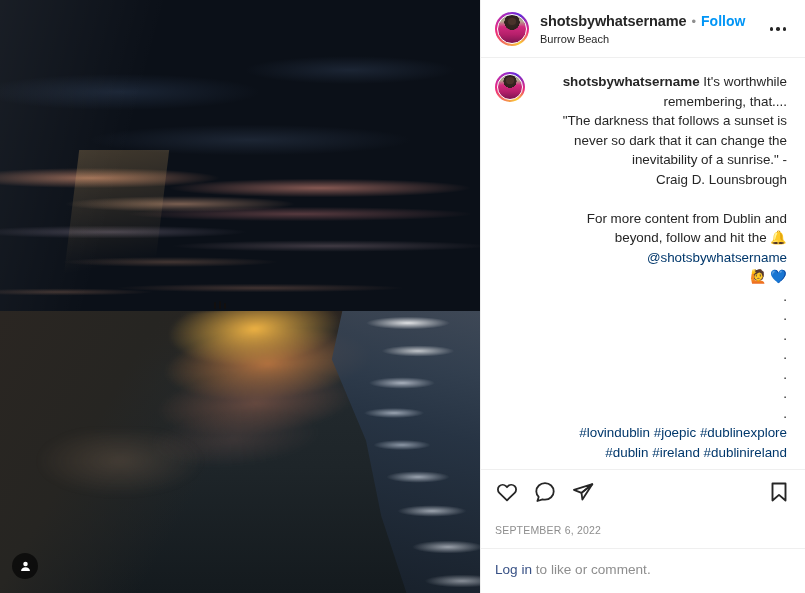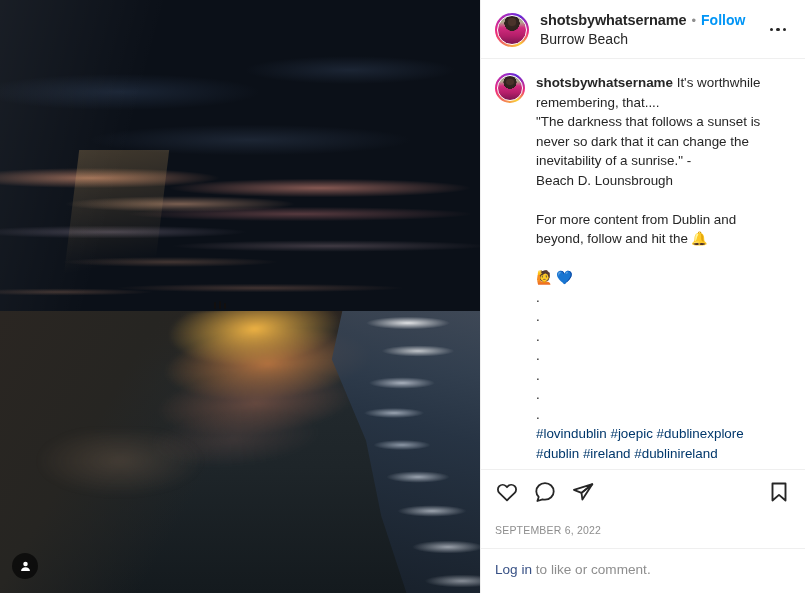--- a/index.html
+++ b/index.html
@@ -267,21 +267,21 @@
     letter-spacing: -0.1px;
   }
   .dot-sep { font-size: 13px; color: #8e8e8e; }
   .follow {
     font-size: 14px;
     font-weight: 600;
     color: #0095f6;
     cursor: pointer;
   }
   .loc {
-    font-size: 14px;
+    font-size: 11px;
     color: #262626;
     margin-top: 2px;
   }
 
   .more-btn {
     flex: 0 0 auto;
     width: 26px; height: 22px;
     display: flex;
     align-items: center;
     justify-content: center;
@@ -293,20 +293,21 @@
     background: #262626;
     border-radius: 50%;
     display: block;
   }
 
   
   .body {
     flex: 1 1 auto;
     overflow: hidden;
     padding: 14px 18px 8px 14px;
+    text-align: right;
   }
 
   .cap-row { display: flex; gap: 11px; }
   .cap-txt {
     flex: 1 1 auto;
     font-size: 13.4px;
     line-height: 19.5px;
     color: #262626;
     word-wrap: break-word;
     min-width: 0;
@@ -410,24 +411,24 @@
     </div>
 
     <div class="body">
       <div class="cap-row">
         <div class="avatar-ring sm">
           <div class="avatar-inner"></div>
         </div>
         <div class="cap-txt">
           <span class="cu">shotsbywhatsername</span><span> It's worthwhile remembering, that....</span><br>
           <span>"The darkness that follows a sunset is never so dark that it can change the inevitability of a sunrise." -</span><br>
-          <span>Beach D. Lounsbrough</span><br>
+          <span>Craig D. Lounsbrough</span><br>
           <br>
           <span>For more content from Dublin and beyond, follow and hit the 🔔</span><br>
-          <br>
+          <span class="lnk">@shotsbywhatsername</span><br>
           <span>🙋 💙</span>
           <div class="dots-block">
             <div>.</div>
             <div>.</div>
             <div>.</div>
             <div>.</div>
             <div>.</div>
             <div>.</div>
             <div>.</div>
           </div>

